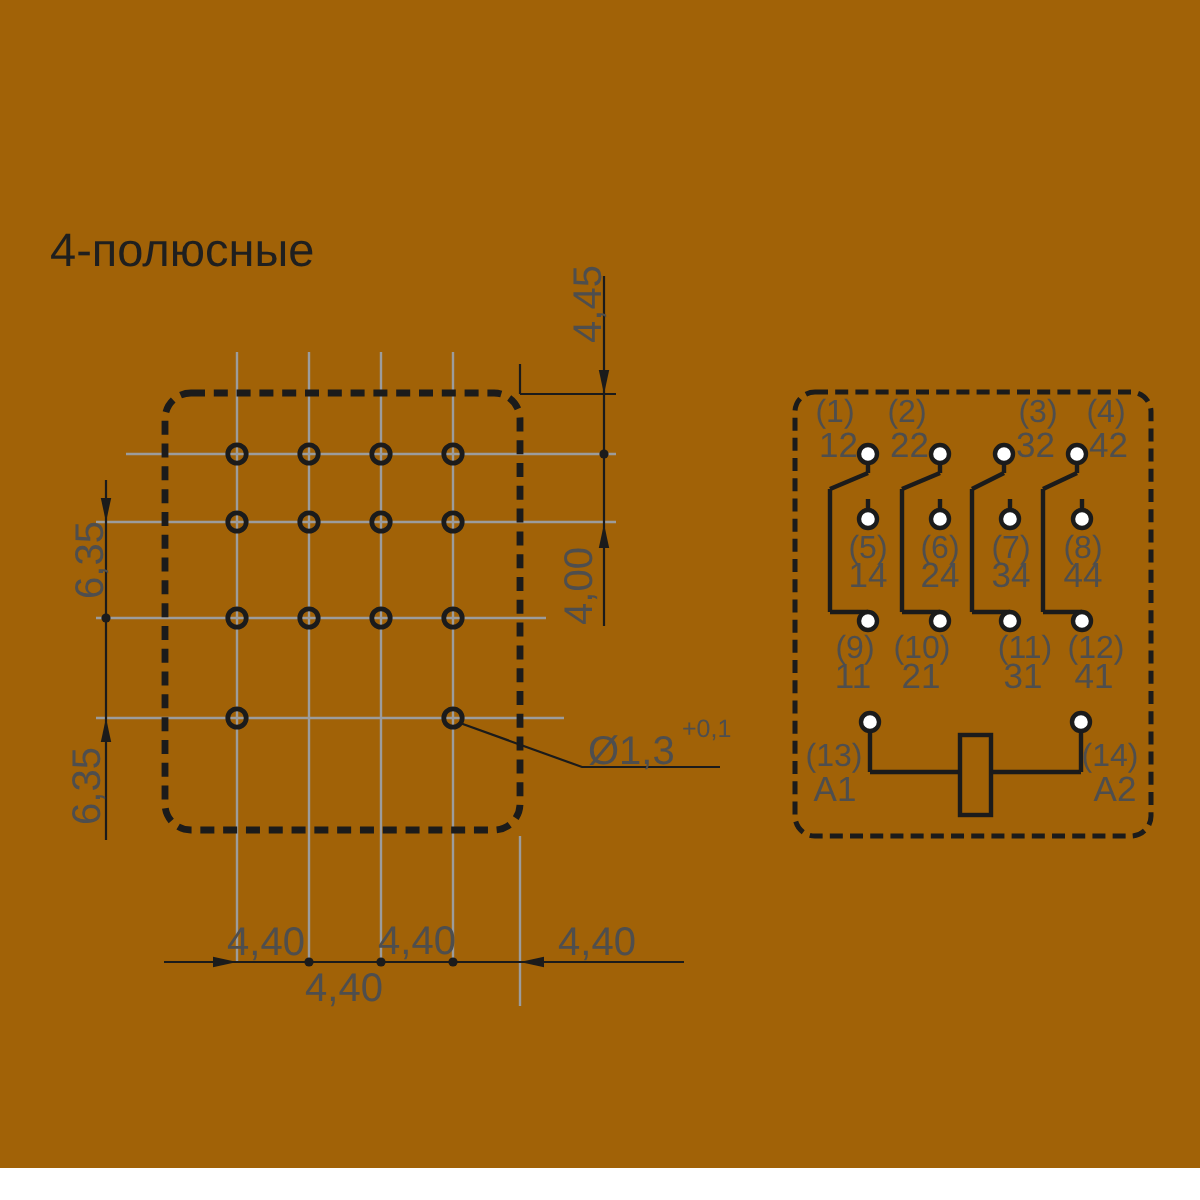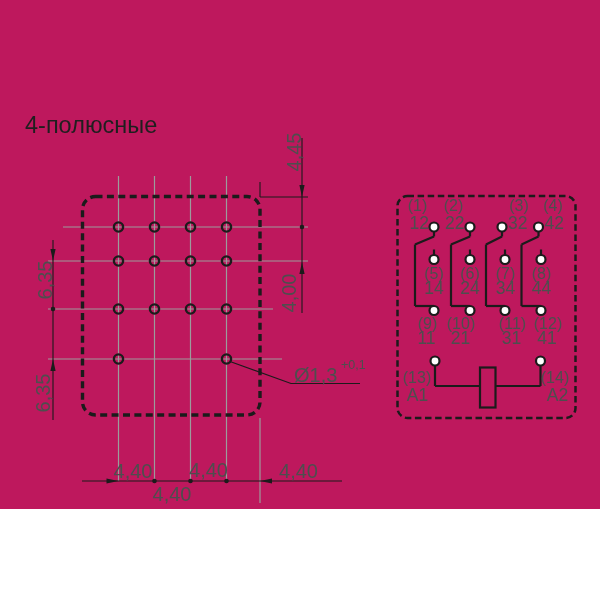--- a/index.html
+++ b/index.html
@@ -1,16 +1,16 @@
 <!DOCTYPE html>
 <html><head>
 <meta charset="utf-8">
 <style>
   html,body{margin:0;padding:0;background:#fff;}
-  #canvas{position:relative;width:600px;height:509px;background:#be185d;overflow:hidden;
+  #canvas{position:relative;width:600px;height:584px;background:#a16207;overflow:hidden;
           font-family:"Liberation Sans",sans-serif;}
   svg text{font-family:"Liberation Sans",sans-serif;}
   .title{font-size:23.5px;fill:#1f1f1f;}
   .cline{stroke:#9c9c9c;stroke-width:1.2;fill:none;}
   .dim{stroke:#1b1b1b;stroke-width:1.1;fill:none;}
   .dimfill{fill:#1b1b1b;stroke:none;}
   .dimtxt{font-size:20px;fill:#4e4e4e;}
   .suptxt{font-size:12.5px;fill:#4e4e4e;}
   .outline{fill:none;stroke:#1b1b1b;stroke-width:3.4;stroke-dasharray:7 4.4;}
   .schbox{fill:none;stroke:#1b1b1b;stroke-width:2.5;stroke-dasharray:6.5 3.6;}

